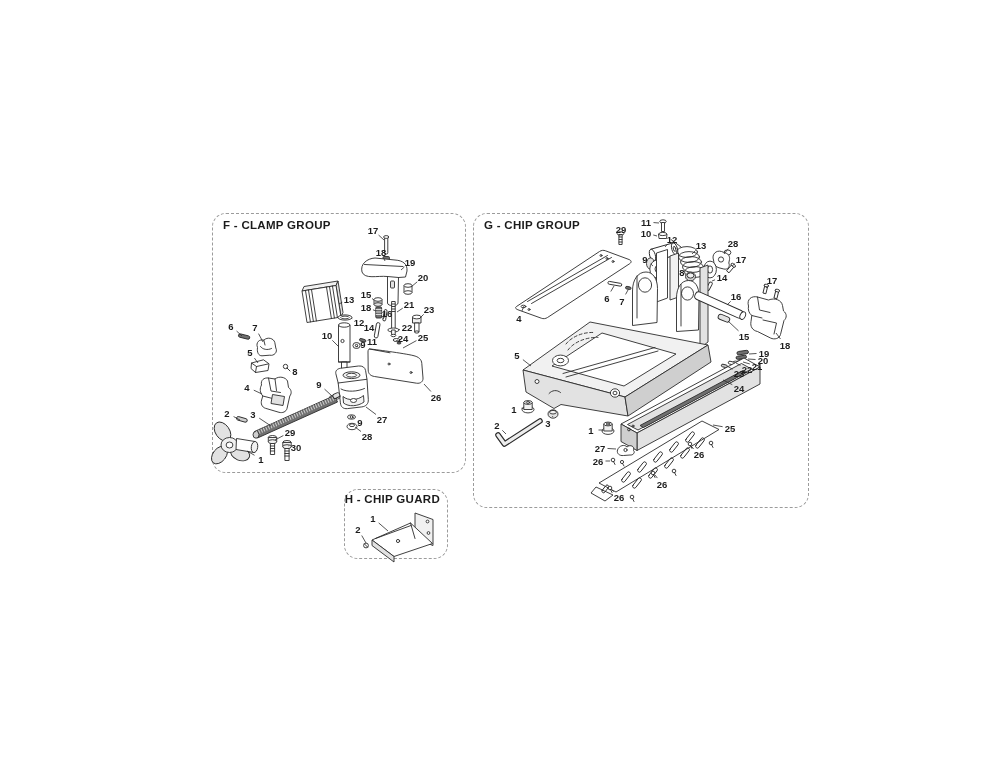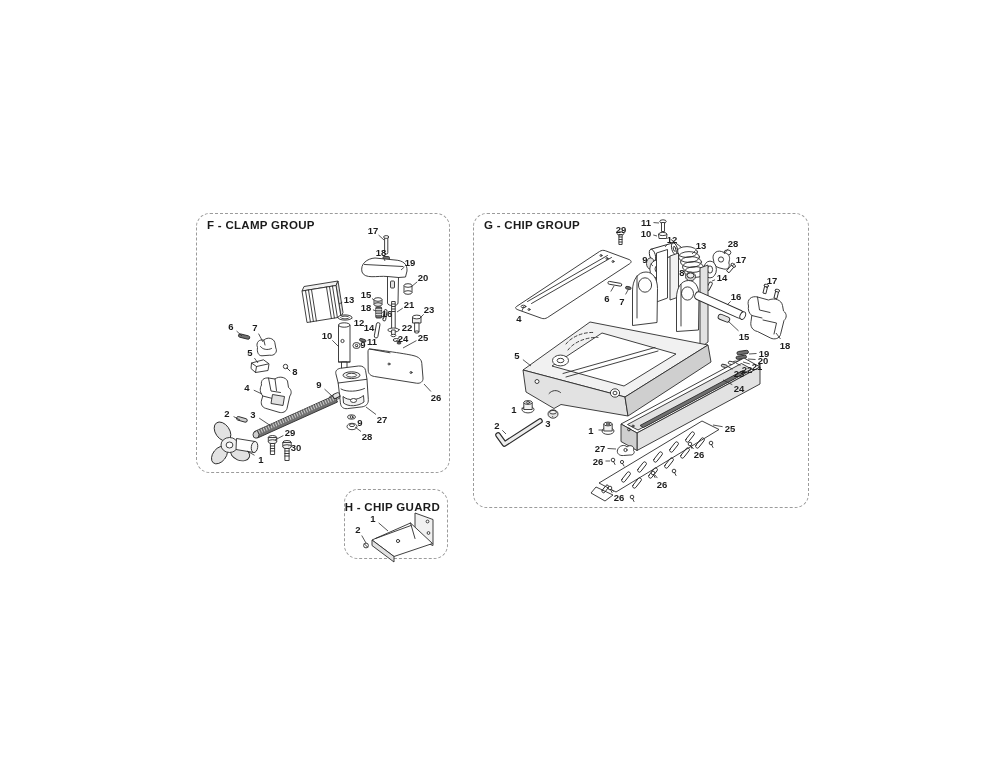--- a/index.html
+++ b/index.html
@@ -1,24 +1,24 @@
 <!DOCTYPE html>
 <html><head>
 <meta charset="utf-8">
 <style>
   html,body{margin:0;padding:0;background:#ffffff;}
   .canvas{position:relative;width:1000px;height:772px;background:#ffffff;overflow:hidden;
           font-family:"Liberation Sans", sans-serif;}
   .group-box{position:absolute;border:1.4px dashed #9b9b9b;border-radius:14px;background:transparent;}
-  .box-f{left:196px;top:213px;width:252px;height:258px;}
+  .box-f{left:212px;top:213px;width:252px;height:258px;}
   .box-g{left:473px;top:213px;width:334px;height:293px;}
   .box-h{left:344px;top:489px;width:102px;height:68px;}
   .group-title{position:absolute;font-weight:700;font-size:11.5px;letter-spacing:.3px;color:#1b1b1b;white-space:nowrap;}
   .tl{left:10px;top:5px;}
-  .tr{right:7px;top:11px;}
+  .tr{right:7px;top:3px;}
   svg.art{position:absolute;left:0;top:0;pointer-events:none;}
   .w {fill:#ffffff;stroke:#2b2b2b;stroke-width:.9;stroke-linejoin:round;}
   .g1{fill:#f1f1f1;stroke:#2b2b2b;stroke-width:.9;stroke-linejoin:round;}
   .g2{fill:#e2e2e2;stroke:#2b2b2b;stroke-width:.9;stroke-linejoin:round;}
   .g3{fill:#cfcfcf;stroke:#2b2b2b;stroke-width:.9;stroke-linejoin:round;}
   .dk{fill:#707070;stroke:#2b2b2b;stroke-width:.9;stroke-linejoin:round;}
   .s {fill:none;stroke:#2b2b2b;stroke-width:.9;stroke-linecap:round;stroke-linejoin:round;}
   .lt{fill:none;stroke:#e8e8e8;stroke-width:.9;stroke-linecap:round;}
   .pn{font:700 9.5px "Liberation Sans", sans-serif;fill:#1d1d1d;text-anchor:middle;dominant-baseline:central;}
   .leader{stroke:#2b2b2b;stroke-width:.8;}

